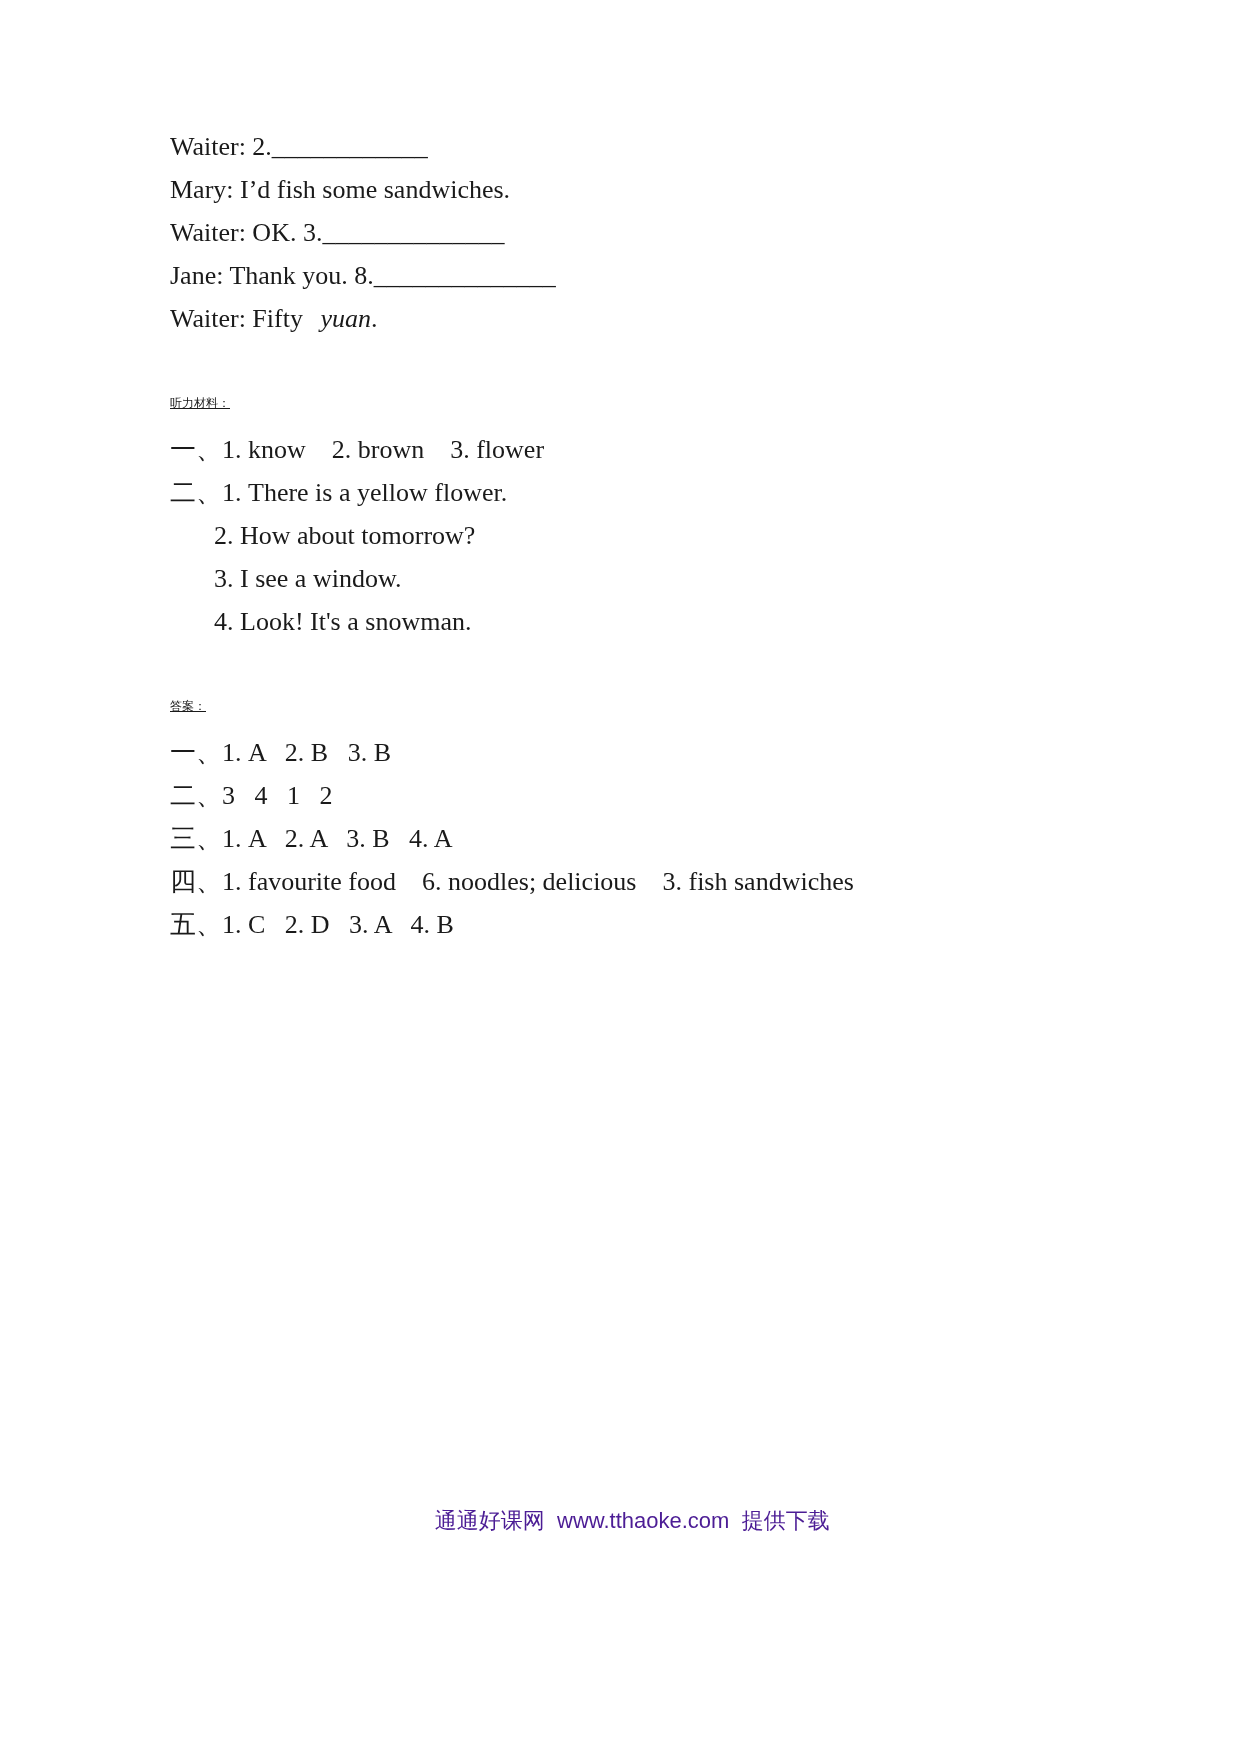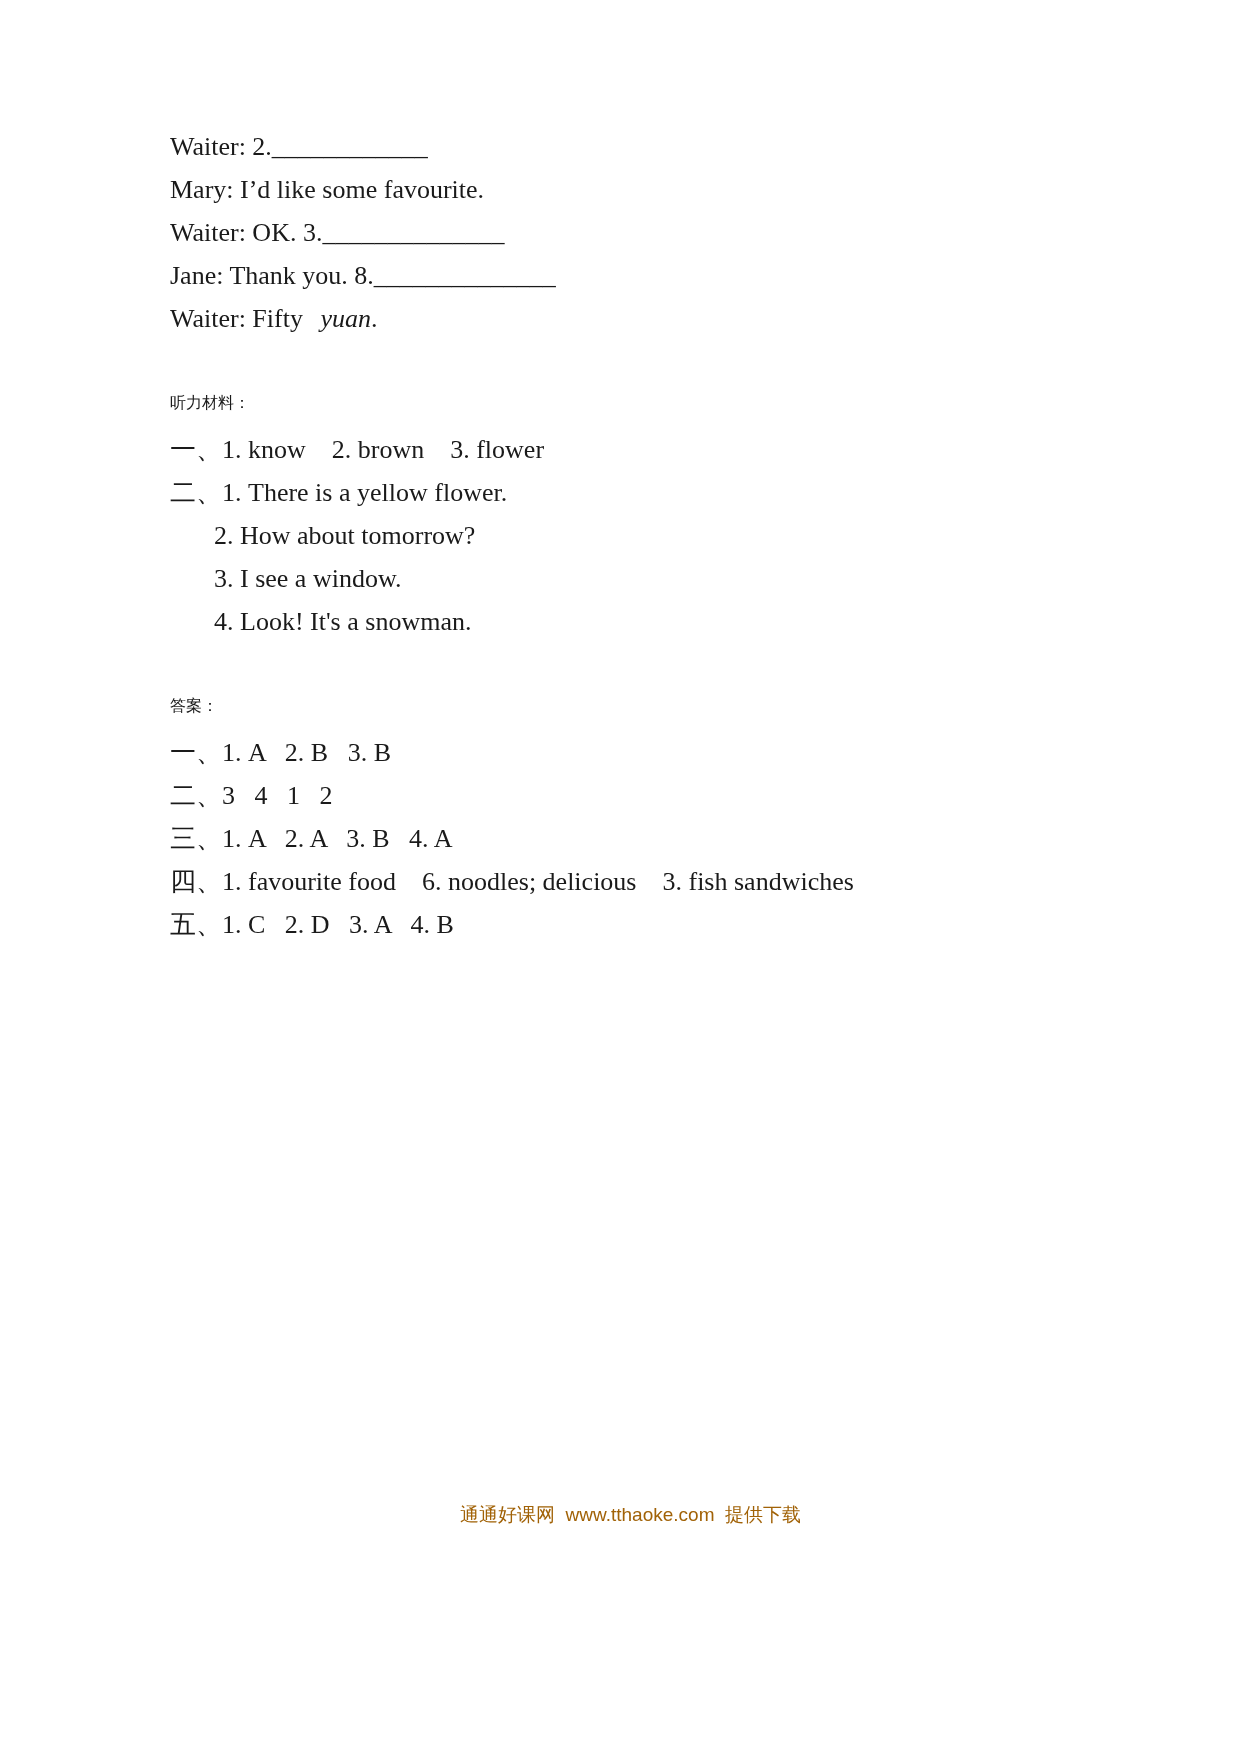--- a/index.html
+++ b/index.html
@@ -27,47 +27,48 @@
     font-size: 26px;
     line-height: 26px;
     white-space: pre-wrap;
   }
   .line em {
     font-style: italic;
     margin-left: 11px;
   }
   .section-header {
     margin: 58px 0 21px 0;
-    font-size: 16px;
+    font-size: 12px;
     line-height: 26px;
     white-space: pre-wrap;
+    text-decoration: underline;
   }
   .indent {
     padding-left: 44px;
   }
   .footer {
     position: absolute;
     top: 1480px;
     left: 0;
     width: 100%;
     text-align: center;
     font-family: "Liberation Sans", sans-serif;
-    font-size: 19px;
-    color: #a16207;
+    font-size: 22px;
+    color: #4c1d95;
     white-space: pre-wrap;
   }
 </style>
 </head>
 <body>
 
 <div class="page">
   <div class="content">
 
     <p class="line">Waiter: 2.____________</p>
-    <p class="line">Mary: I’d like some favourite.</p>
+    <p class="line">Mary: I’d fish some sandwiches.</p>
     <p class="line">Waiter: OK. 3.______________</p>
     <p class="line">Jane: Thank you. 8.______________</p>
     <p class="line"><span>Waiter: Fifty </span><em>yuan</em><span>.</span></p>
 
     <p class="section-header">听力材料：</p>
     <p class="line">一、1. know    2. brown    3. flower</p>
     <p class="line">二、1. There is a yellow flower.</p>
     <p class="line indent">2. How about tomorrow?</p>
     <p class="line indent">3. I see a window.</p>
     <p class="line indent">4. Look! It's a snowman.</p>

